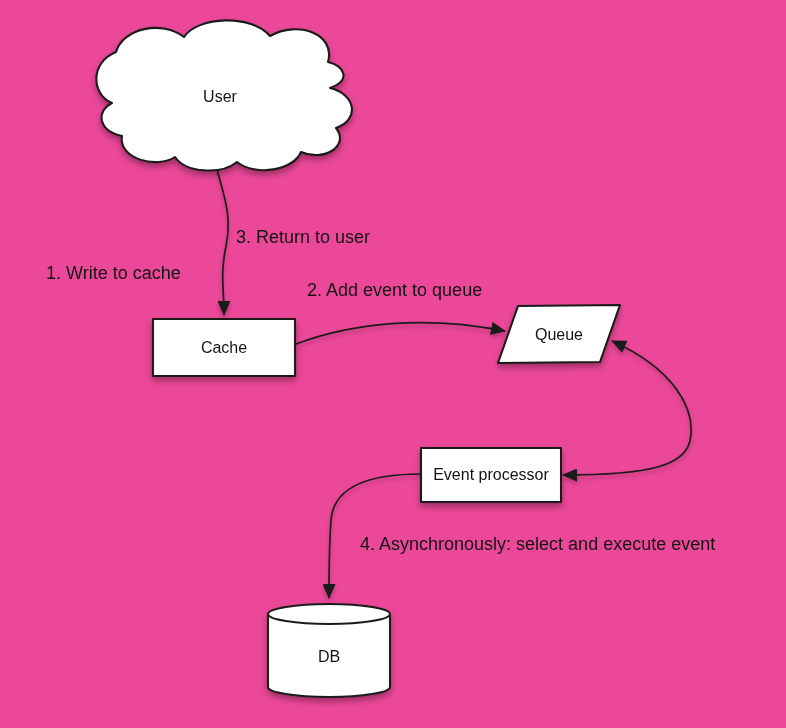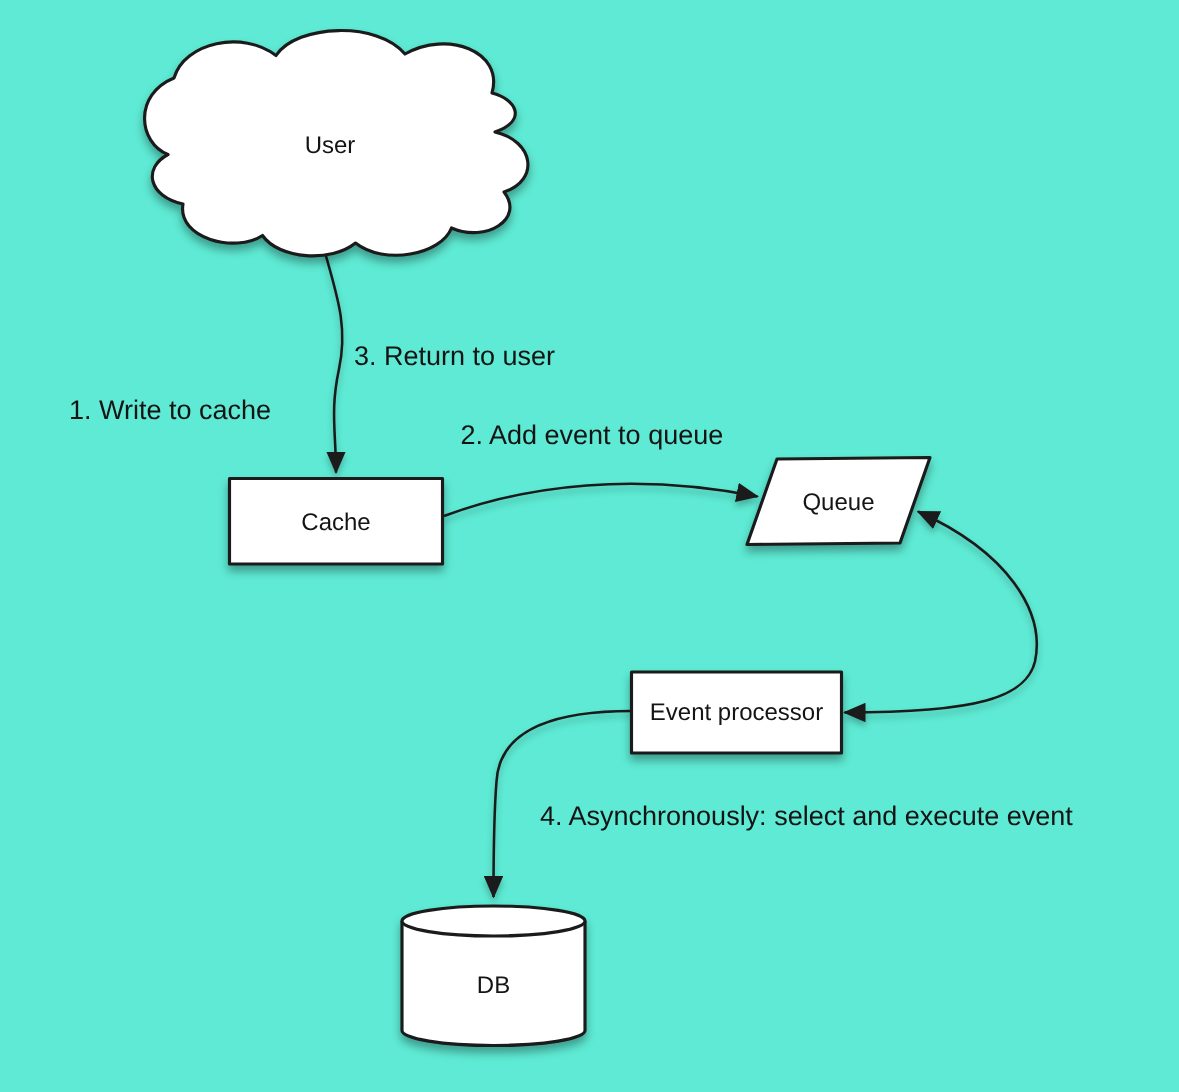--- a/index.html
+++ b/index.html
@@ -4,21 +4,21 @@
 <style>
   html, body {
     margin: 0;
     padding: 0;
     background: #ffffff;
   }
   .stage {
     position: relative;
     width: 786px;
     height: 728px;
-    background: #5eead4;
+    background: #ec4899;
     overflow: hidden;
     font-family: "Liberation Sans", "DejaVu Sans", sans-serif;
   }
   svg.diagram {
     position: absolute;
     left: 0;
     top: 0;
     display: block;
   }
   .shape {

